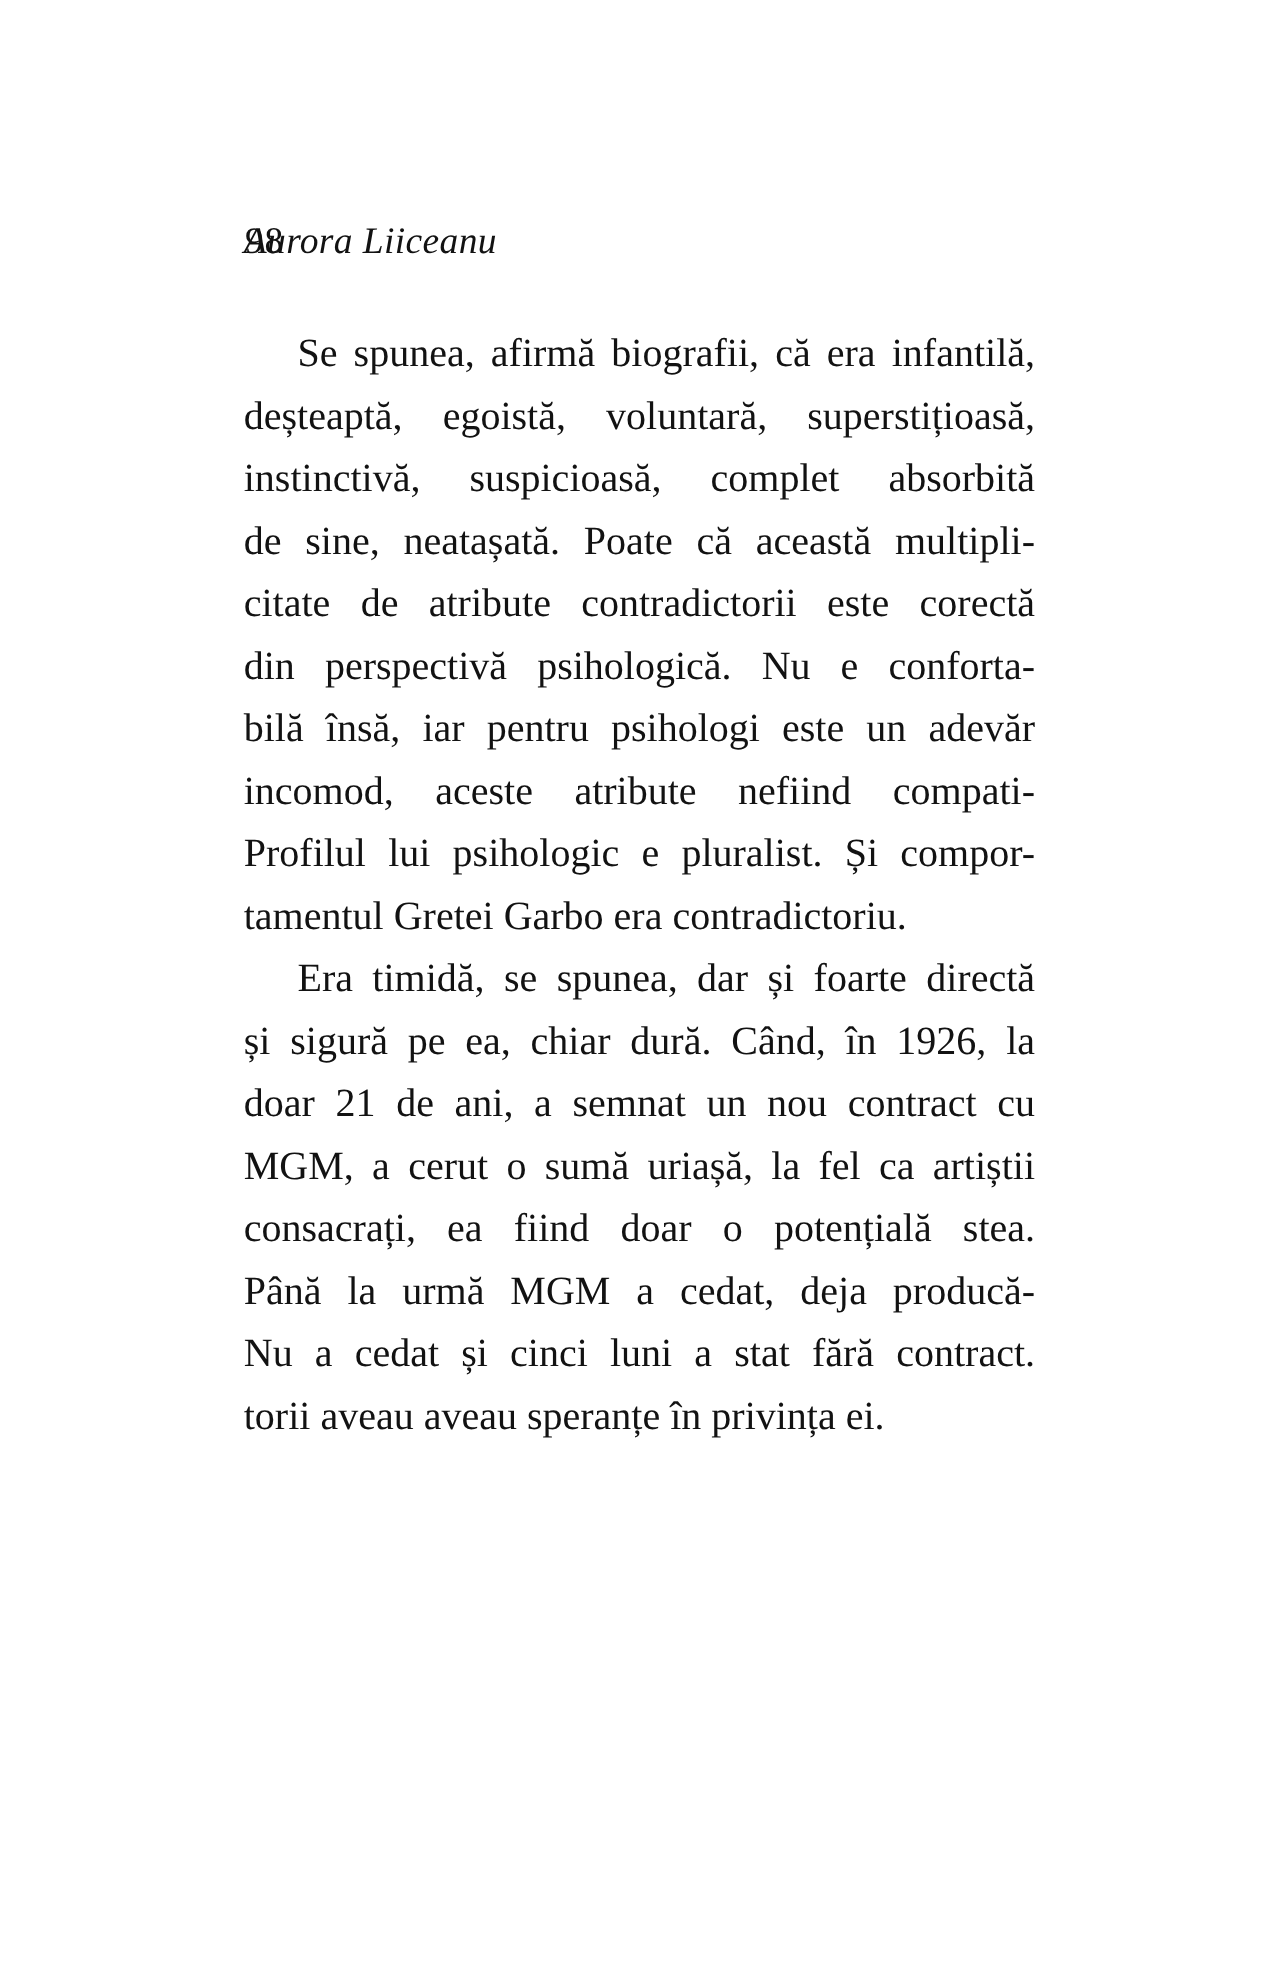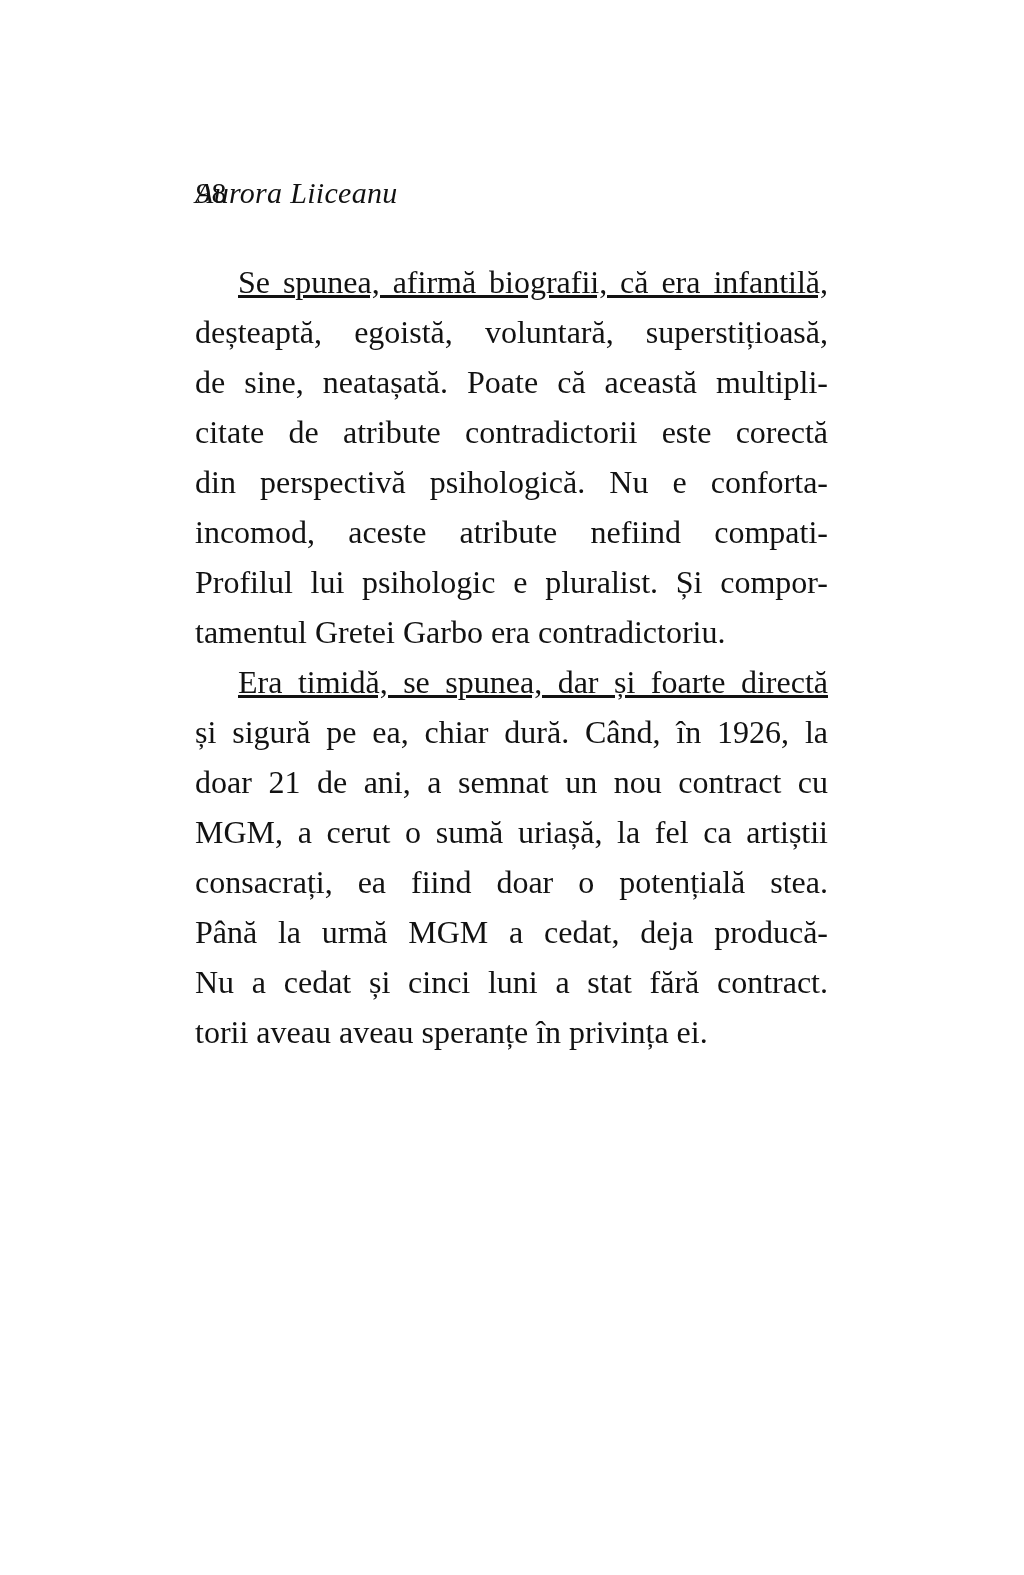--- a/index.html
+++ b/index.html
@@ -54,43 +54,44 @@
     margin: 0;
     padding: 0;
   }
   .line {
     text-align: justify;
     text-align-last: justify;
     white-space: normal;
   }
   .line.indent {
     text-indent: 43px;
-    text-decoration: underline;
   }
   .line.para-end {
     text-align-last: left;
   }
 </style>
 </head>
 <body>
 
 <div class="page">
 
   <div class="running-header">
     <span class="page-number">98</span>
     <span class="running-title">Aurora Liiceanu</span>
   </div>
 
   <div class="body-text" id="body-text">
       <div class="paragraph">
         <div class="line indent">Se spunea, afirmă biografii, că era infantilă,</div>
         <div class="line">deșteaptă, egoistă, voluntară, superstițioasă,</div>
+        <div class="line">instinctivă, suspicioasă, complet absorbită</div>
         <div class="line">de sine, neatașată. Poate că această multipli-</div>
         <div class="line">citate de atribute contradictorii este corectă</div>
         <div class="line">din perspectivă psihologică. Nu e conforta-</div>
+        <div class="line">bilă însă, iar pentru psihologi este un adevăr</div>
         <div class="line">incomod, aceste atribute nefiind compati-</div>
         <div class="line">Profilul lui psihologic e pluralist. Și compor-</div>
         <div class="line para-end">tamentul Gretei Garbo era contradictoriu.</div>
       </div>
       <div class="paragraph">
         <div class="line indent">Era timidă, se spunea, dar și foarte directă</div>
         <div class="line">și sigură pe ea, chiar dură. Când, în 1926, la</div>
         <div class="line">doar 21 de ani, a semnat un nou contract cu</div>
         <div class="line">MGM, a cerut o sumă uriașă, la fel ca artiștii</div>
         <div class="line">consacrați, ea fiind doar o potențială stea.</div>

